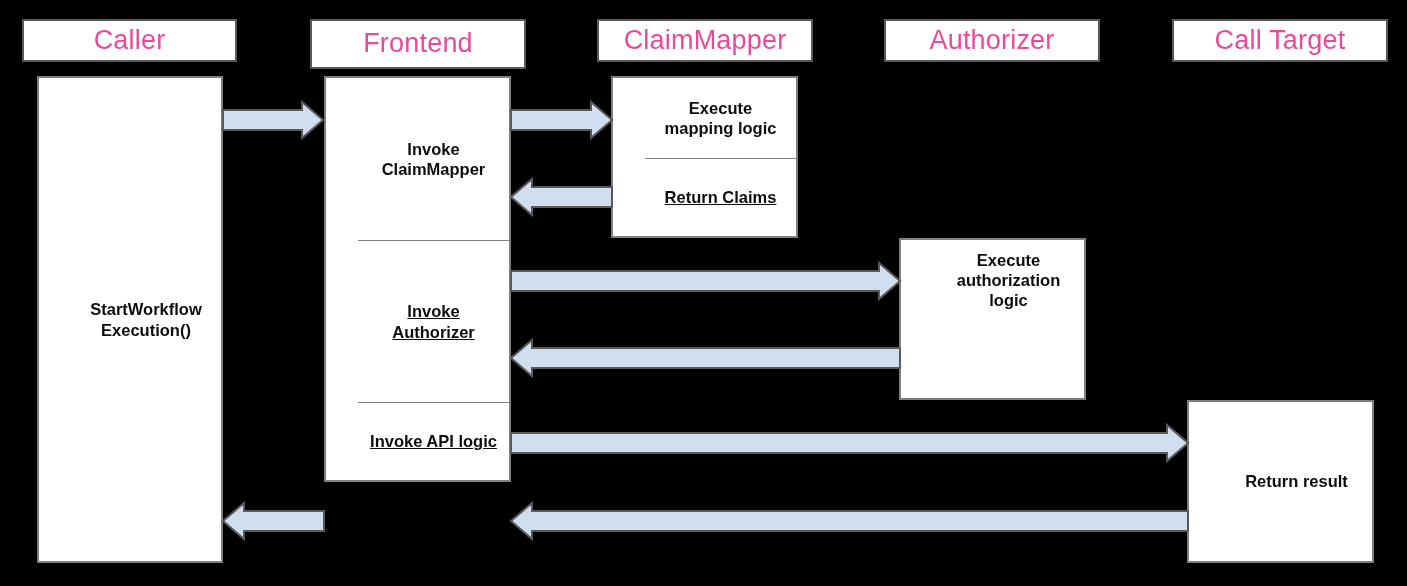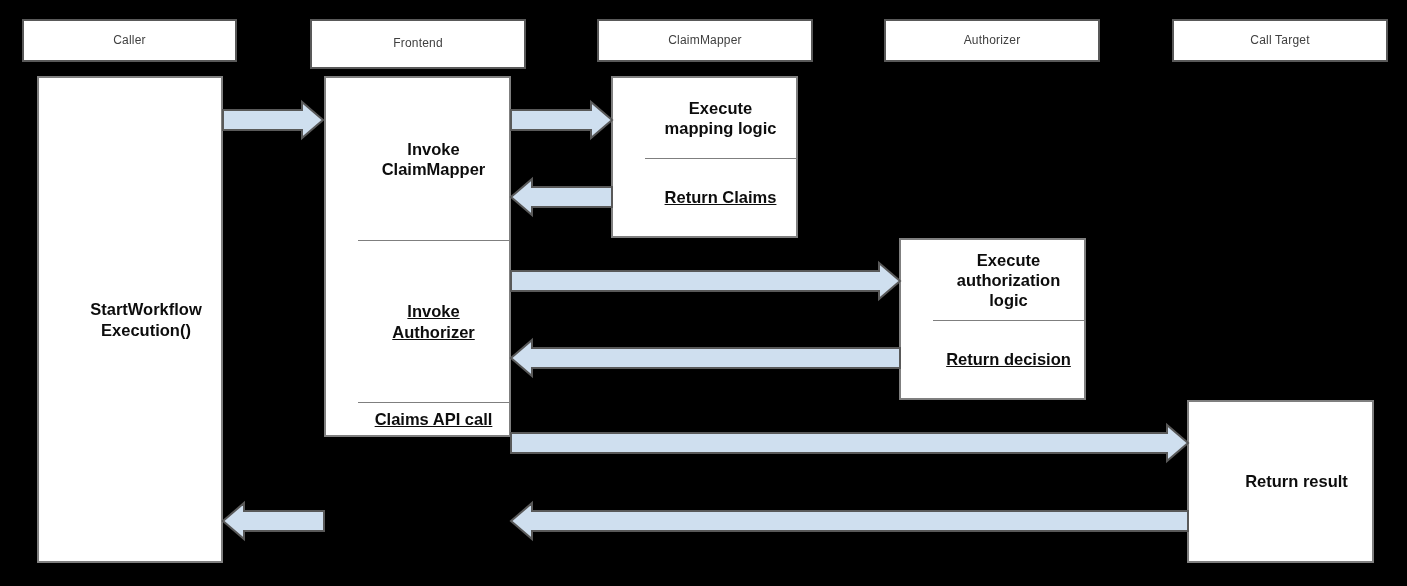--- a/index.html
+++ b/index.html
@@ -19,22 +19,22 @@
     overflow: hidden;
   }
   .lane-header {
     position: absolute;
     background: #ffffff;
     border: 2px solid #595959;
     box-sizing: border-box;
     display: flex;
     align-items: center;
     justify-content: center;
-    color: #404040;
-    font-size: 12px;
+    color: #ec4899;
+    font-size: 27px;
     font-weight: 400;
     letter-spacing: 0.2px;
     line-height: 1.1;
   }
   .lifeline {
     position: absolute;
     background: #ffffff;
     border: 2px solid #7f7f7f;
     box-sizing: border-box;
     display: flex;
@@ -95,34 +95,33 @@
   </div>
 
   <div class="lane-header" style="left:1172px; top:19px; width:216px; height:43px;">
     <span>Call Target</span>
   </div>
 
   <div class="lifeline" style="left:37px; top:76px; width:186px; height:487px;">
     <div class="activation" style="flex:1 1 auto;border-radius:31px;">StartWorkflow<br>Execution()</div>
   </div>
 
-  <div class="lifeline" style="left:324px; top:76px; width:187px; height:361px;">
+  <div class="lifeline" style="left:324px; top:76px; width:187px; height:406px;">
     <div class="activation" style="height:162px; flex:0 0 162px;">Invoke<br>ClaimMapper</div>
     <div class="activation" style="height:162px; flex:0 0 162px;">Invoke<br>Authorizer</div>
-    <div class="activation" style="flex:1 1 auto;">Claims API call</div>
+    <div class="activation" style="flex:1 1 auto;">Invoke API logic</div>
   </div>
 
   <div class="lifeline" style="left:611px; top:76px; width:187px; height:162px;">
     <div class="activation" style="height:80px; flex:0 0 80px;">Execute<br>mapping logic</div>
     <div class="activation" style="flex:1 1 auto;">Return Claims</div>
   </div>
 
   <div class="lifeline" style="left:899px; top:238px; width:187px; height:162px;">
     <div class="activation" style="height:80px; flex:0 0 80px;">Execute<br>authorization<br>logic</div>
-    <div class="activation" style="flex:1 1 auto;">Return decision</div>
   </div>
 
   <div class="lifeline" style="left:1187px; top:400px; width:187px; height:163px;">
     <div class="activation" style="flex:1 1 auto;">Return result</div>
   </div>
 
   <div class="arrow" style="left:222px; top:101px;">
     <svg width="102" height="38" viewBox="0 0 102 38">
       <polygon points="1,9 80,9 80,1 101,19 80,37 80,29 1,29"></polygon>
     </svg>

